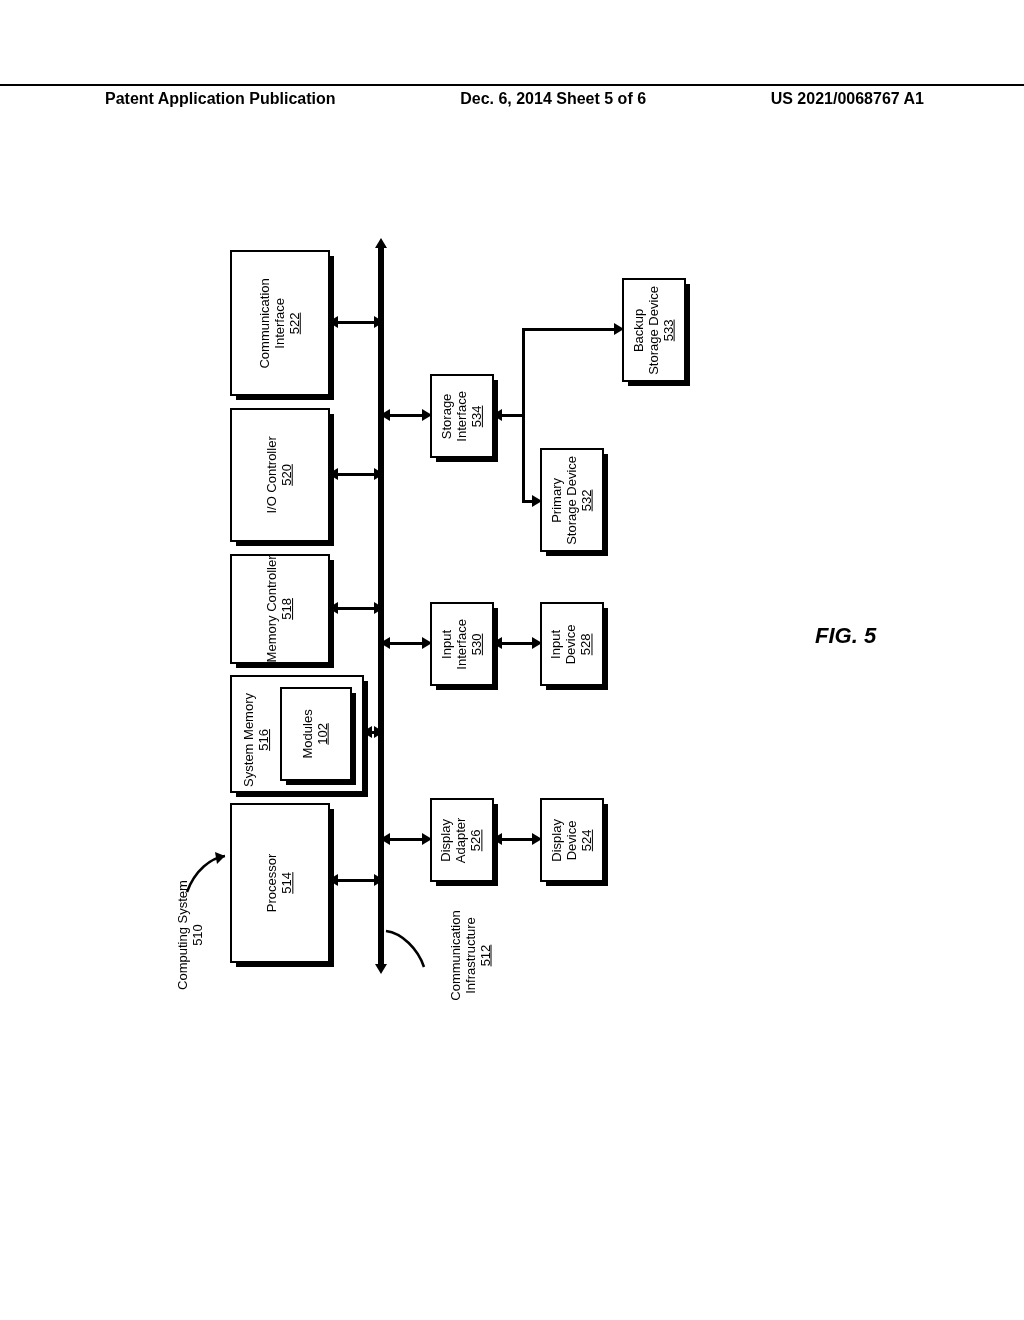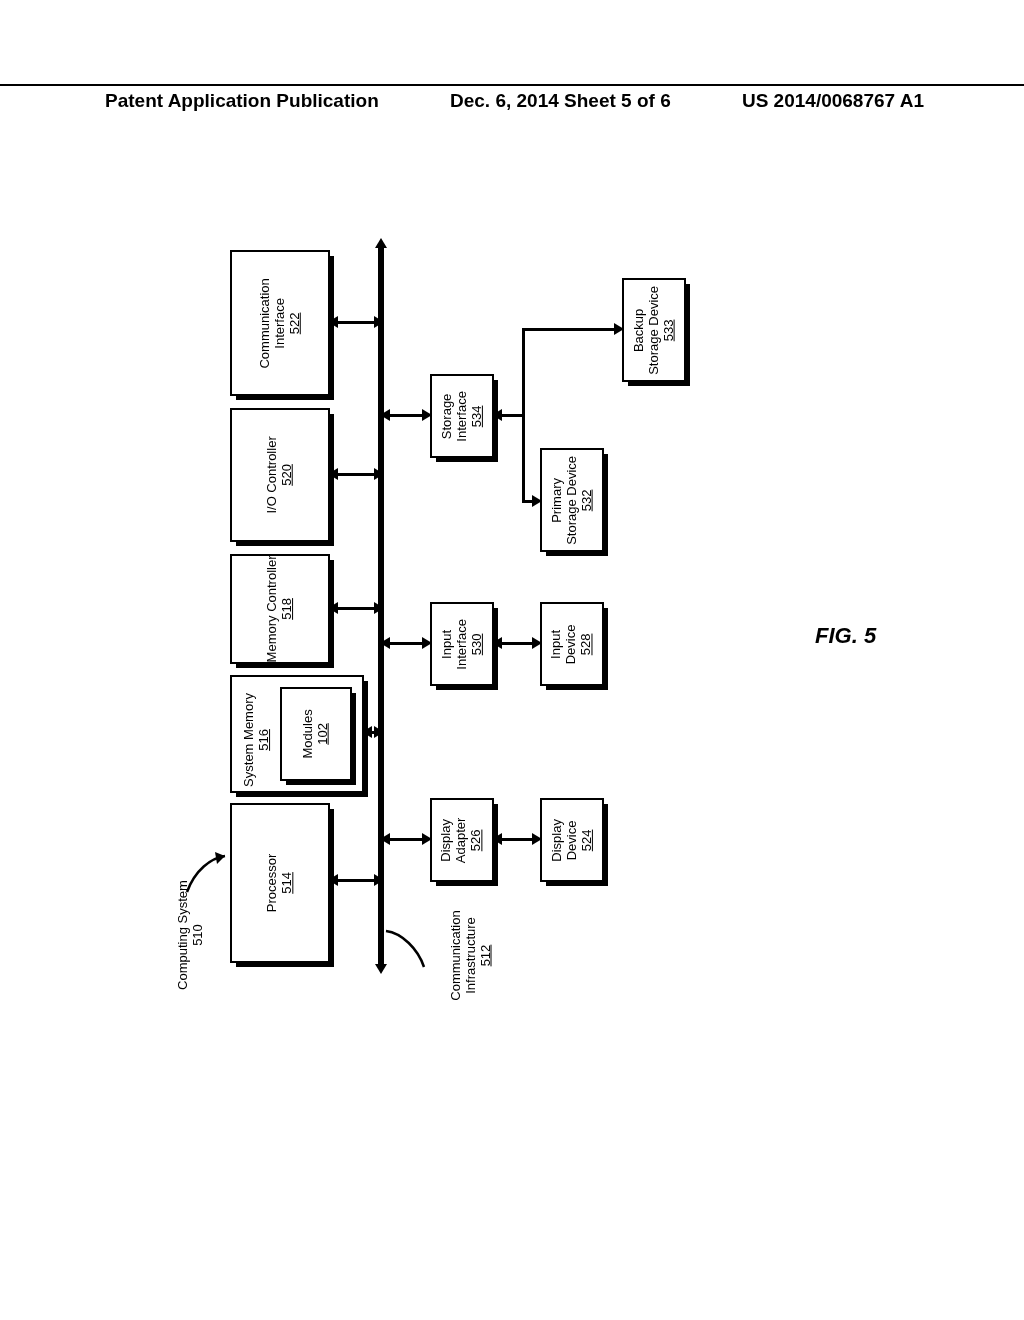--- a/index.html
+++ b/index.html
@@ -12,21 +12,21 @@
     position: relative;
   }
   .page-header {
     position: absolute;
     top: 84px;
     left: 0;
     width: 1024px;
     border-top: 2px solid #000;
     display: flex;
     justify-content: space-between;
-    font-size: 19px;
+    font-size: 16px;
     font-weight: bold;
     padding: 4px 100px 0 105px;
     box-sizing: border-box;
   }
   .diagram-area {
     position: absolute;
     left: 130px;
     top: 230px;
     width: 760px;
     height: 940px;
@@ -118,21 +118,21 @@
     font-size: 13px;
     text-align: center;
   }
 </style>
 </head>
 <body>
 
 <div class="page-header">
   <span>Patent Application Publication</span>
   <span>Dec. 6, 2014  Sheet 5 of 6</span>
-  <span>US 2014/0068767 A1</span>
+  <span>US 2021/0068767 A1</span>
 </div>
 
 <div class="diagram-area">
 
   <div class="label" style="left:0; top:690px; width:120px;">
     <div class="vtext-multi" style="transform-origin:center;">
       <span>Computing System</span><br>
       <span>510</span>
     </div>
   </div>

